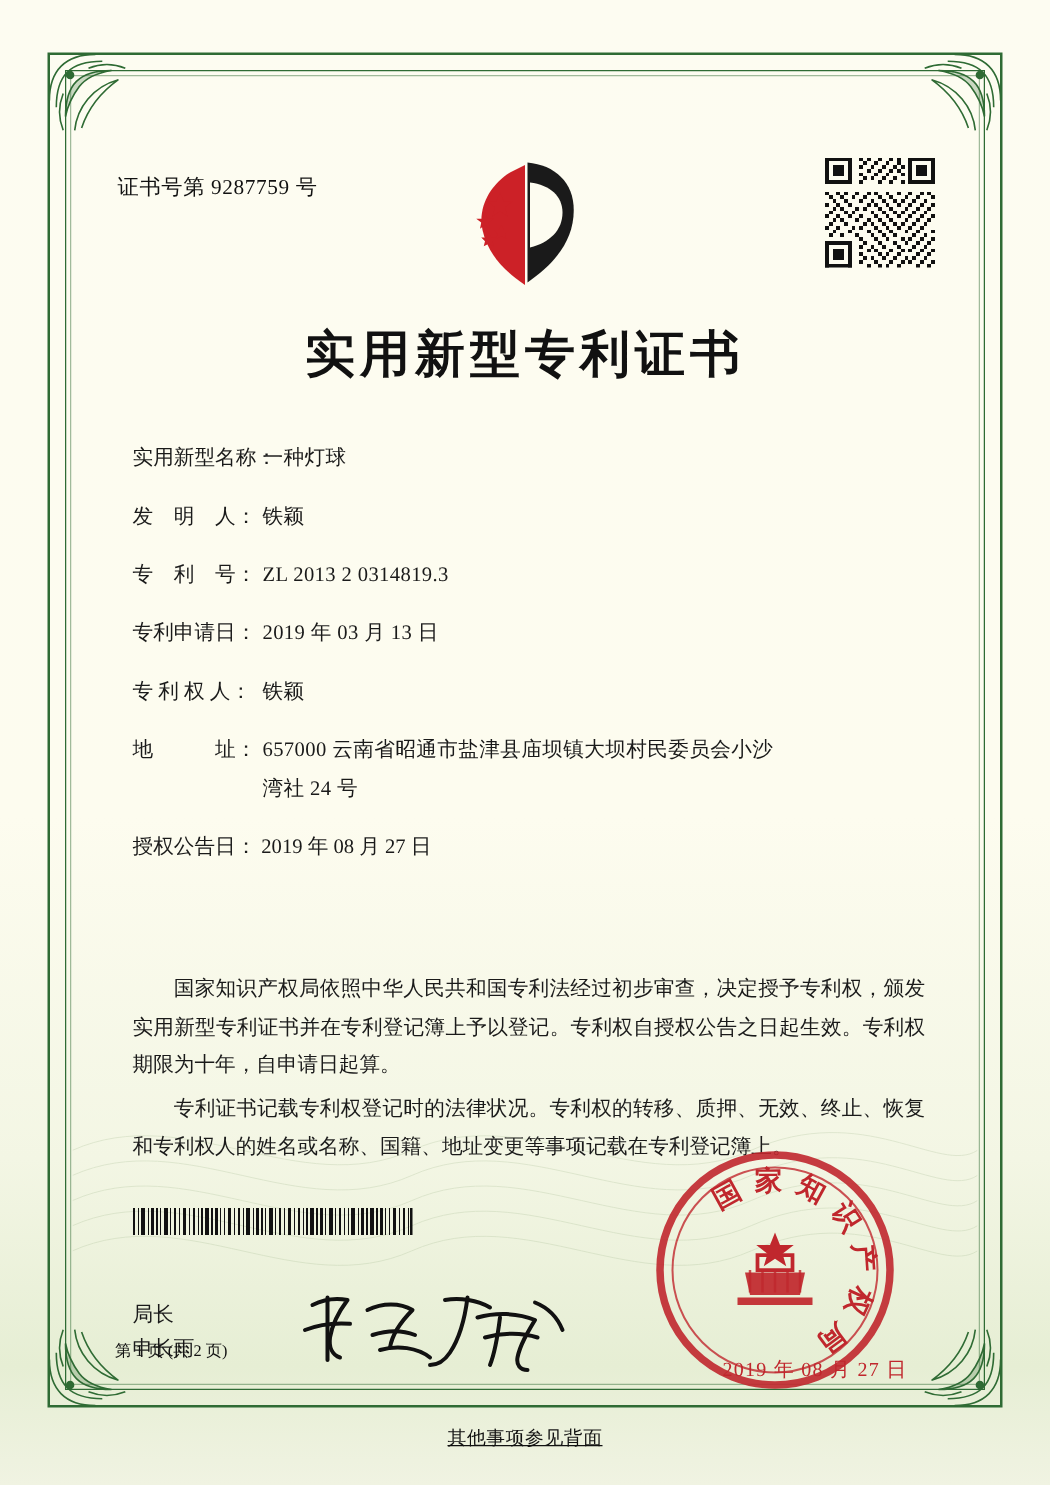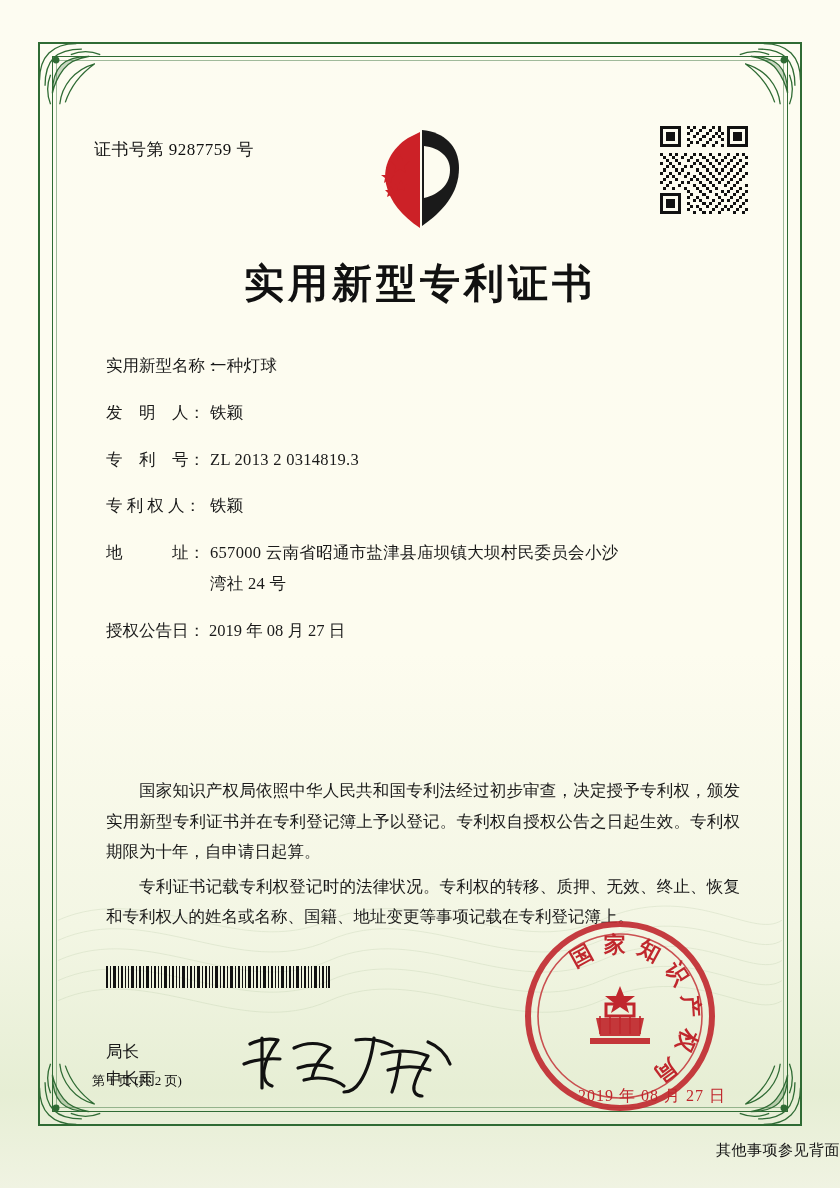--- a/index.html
+++ b/index.html
@@ -228,24 +228,25 @@
     bottom: 8px;
     text-align: left;
     font-size: 13px;
     color: #111;
   }
 
   .footer-note {
     position: absolute;
     left: 0; right: 0;
     bottom: 28px;
-    text-align: right;
+    text-align: center;
     font-size: 15px;
     color: #111;
     letter-spacing: .5px;
+    text-decoration: underline;
   }
 </style>
 </head>
 <body>
 
 <div class="page">
 
   <div class="frame-outer"></div>
   <div class="frame-inner"></div>
   <div class="frame-hair"></div>
@@ -552,20 +553,24 @@
       <div class="field">
         <div class="label">发　明　人：</div>
         <div class="value">铁颖</div>
       </div>
 
       <div class="field">
         <div class="label">专　利　号：</div>
         <div class="value">ZL 2013 2 0314819.3</div>
       </div>
 
+      <div class="field">
+        <div class="label">专利申请日：</div>
+        <div class="value">2019 年 03 月 13 日</div>
+      </div>
 
       <div class="field">
         <div class="label">专 利 权 人：</div>
         <div class="value">铁颖</div>
       </div>
 
       <div class="field">
         <div class="label">地　　　址：</div>
         <div class="value">
           <span>657000  云南省昭通市盐津县庙坝镇大坝村民委员会小沙</span>

